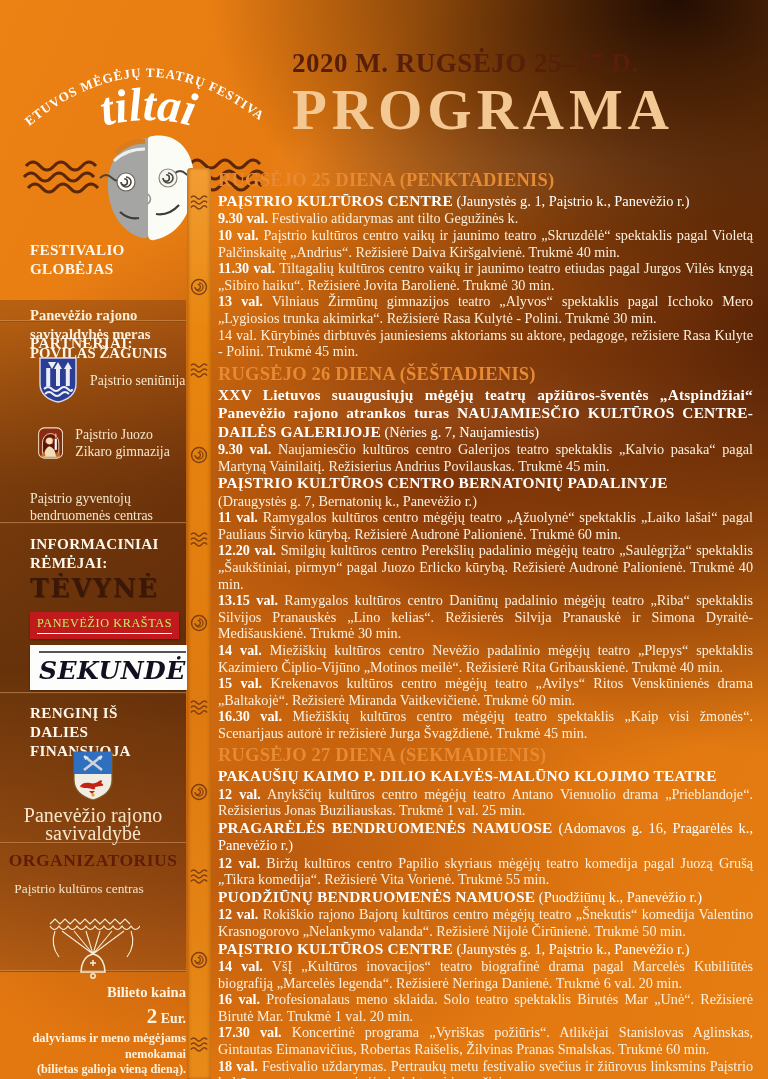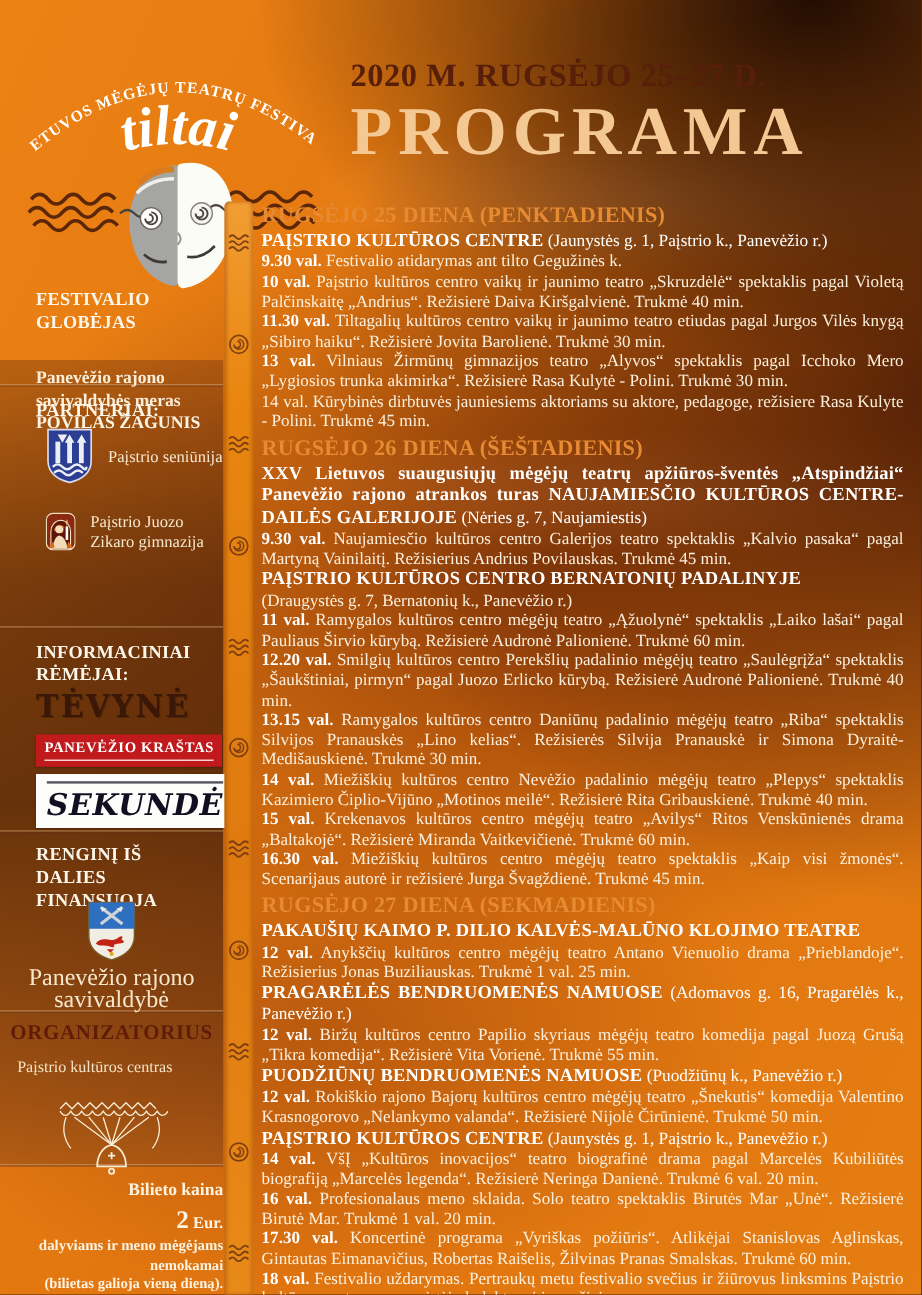--- a/index.html
+++ b/index.html
@@ -46,22 +46,22 @@
   .globejas{left:30px;top:240px;width:148px;}
   .globejas .who{margin-top:28px;font-weight:bold;font-size:14.6px;line-height:19px;color:#fbeed9;}
   .globejas .name{font-weight:bold;font-size:14.8px;line-height:19px;color:#fdf4e4;}
   .partneriai-h{left:30px;top:333px;width:150px;}
   .partner-row{position:absolute;left:38px;width:148px;display:flex;align-items:center;gap:12px;}
   .partner-label{font-size:13.8px;line-height:17px;color:#f6e7cc;}
   .bendr{left:30px;top:490px;width:146px;font-size:13.8px;line-height:17px;color:#f6e7cc;}
   .inform-h{left:30px;top:534px;width:140px;}
   .logo-tevyne{position:absolute;left:30px;top:574px;font-size:25px;font-weight:bold;color:#3a1706;
     letter-spacing:2px;font-family:"DejaVu Serif",serif;transform:scaleY(1.05);text-shadow:1px 1px 0 rgba(0,0,0,.25);}
-  .logo-krastas{position:absolute;left:30px;top:612px;background:#c01a1d;color:#ffffff;
-    font-size:12.2px;font-weight:bold;letter-spacing:.6px;padding:4px 7px 5px;white-space:nowrap;
+  .logo-krastas{position:absolute;left:30px;top:612px;background:#c01a1d;color:#bef264;
+    font-size:12.2px;font-weight:normal;letter-spacing:.6px;padding:4px 7px 5px;white-space:nowrap;
     box-shadow:0 1px 2px rgba(0,0,0,.3);}
   .logo-krastas i{display:block;height:1px;background:#fff;margin-top:2px;font-style:normal;}
   .logo-sekunde{position:absolute;left:30px;top:645px;background:#fdfdfb;color:#101020;
     font-size:25px;font-weight:bold;font-style:italic;letter-spacing:.5px;padding:6px 9px 5px;
     font-family:"DejaVu Serif",serif;box-shadow:0 1px 2px rgba(0,0,0,.3);}
   .logo-sekunde .micro{display:block;height:2px;background:#55555f;margin-bottom:3px;font-style:normal;}
   .finans-h{left:30px;top:703px;width:150px;}
   .sav-crest{position:absolute;left:72px;top:750px;}
   .sav-label{left:0;top:806px;width:186px;text-align:center;font-size:20px;line-height:18px;color:#f6e7cc;}
   .org-h{left:0;top:850px;width:186px;text-align:center;font-size:17.5px;font-weight:bold;
@@ -168,20 +168,21 @@
       <path d="M11,24 a8,9 0 0 1 14,-5 l-2,8 z" fill="#c8541a"></path>
       <circle cx="18" cy="22" r="5.2" fill="#f5ddba"></circle>
       <path d="M9,47 q2,-15 9,-17 q9,2 11,17 z" fill="#f3dcb8"></path>
       <rect x="26.5" y="18" width="3.4" height="18" fill="#ffffff"></rect>
       <path d="M28.2,9 q3,5 0,8 q-3,-3 0,-8 z" fill="#f5ddba" stroke="#c8541a" stroke-width=".8"></path>
       <path d="M4,46 l6,-8 l2,8 z M36,46 l-6,-8 l-2,8 z" fill="#d86a1a"></path>
     </svg>
     <div class="partner-label">Paįstrio Juozo Zikaro gimnazija</div>
   </div>
 
+  <div class="side bendr">Paįstrio gyventojų bendruomenės centras</div>
 
   <div class="side side-h inform-h">INFORMACINIAI RĖMĖJAI:</div>
   <div class="logo-tevyne">TĖVYNĖ</div>
   <div class="logo-krastas">
     <span>PANEVĖŽIO KRAŠTAS</span><i></i>
   </div>
   <div class="logo-sekunde">
     <span class="micro"></span>
     <span>SEKUNDĖ</span>
   </div>

